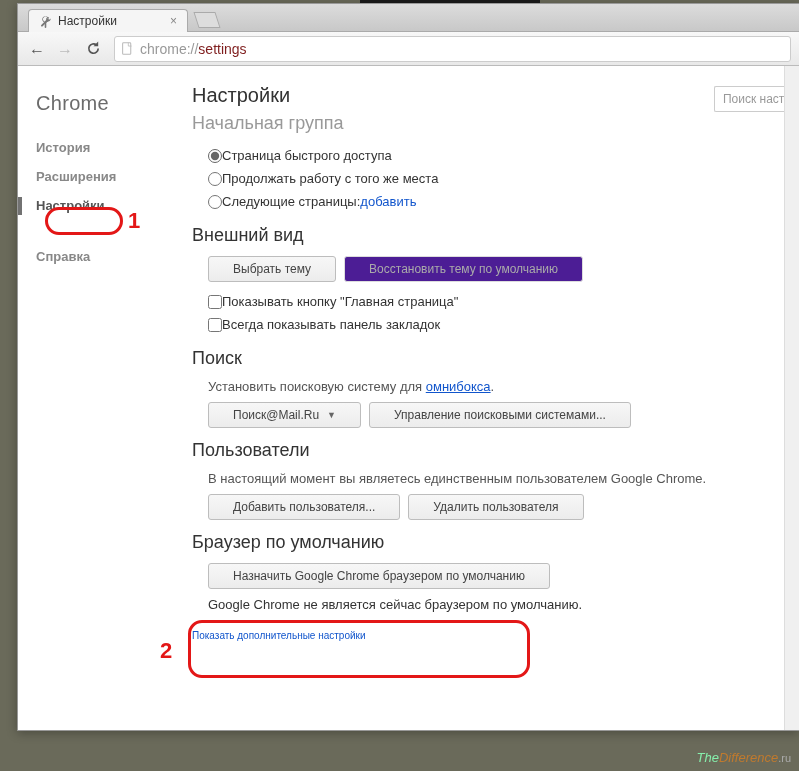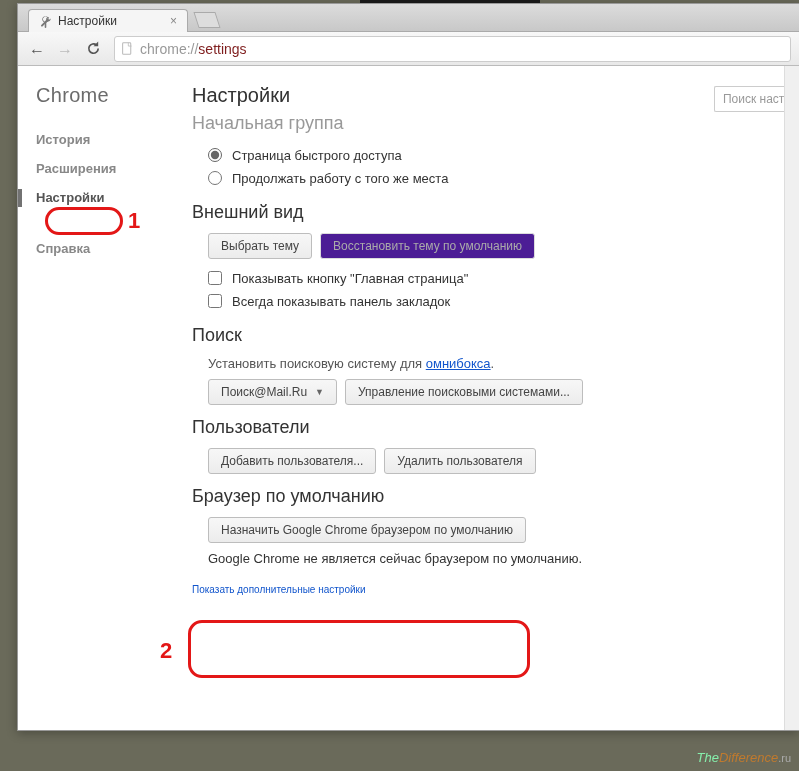--- a/index.html
+++ b/index.html
@@ -13,37 +13,37 @@
 .new-tab { width: 22px; height: 16px; background: #ddd; border: 1px solid #aaa; margin-left: 8px; transform: skewX(18deg); margin-bottom: 3px; }
 .nav-bar { height: 34px; background: linear-gradient(#f8f8f8, #e8e8e8); border-bottom: 1px solid #bbb; display: flex; align-items: center; padding: 0 8px; gap: 6px; }
 .nav-btn { width: 22px; height: 22px; display: flex; align-items: center; justify-content: center; color: #555; }
 .nav-btn.disabled { color: #bbb; }
 .nav-arrow { font-size: 16px; line-height: 1; }
 .reload svg { width: 15px; height: 15px; }
 .omnibox { flex: 1; height: 26px; background: #fff; border: 1px solid #ccc; border-radius: 3px; display: flex; align-items: center; padding: 0 6px; gap: 6px; font-size: 14px; color: #333; margin-left: 4px; }
 .omnibox .scheme { color: #999; }
 .omnibox .path { color: #7f1d1d; }
 .content { display: flex; height: calc(100% - 62px); }
-.sidebar { width: 150px; padding: 18px 0 0 18px; }
+.sidebar { width: 150px; padding: 26px 0 0 18px; }
 .sidebar-title { font-size: 20px; color: #6b6b6b; font-weight: normal; margin-bottom: 18px; letter-spacing: 0.3px; }
 .side-items { list-style: none; }
 .side-item { color: #888; padding: 7px 0; font-size: 13px; cursor: pointer; position: relative; font-weight: bold; }
 .side-item.active { color: #555; }
 .active-marker { position: absolute; left: -18px; top: 6px; width: 4px; height: 18px; background: #727272; }
 .main { flex: 1; padding: 18px 0 20px 24px; overflow: hidden; }
 .page-title { font-size: 20px; color: #333; font-weight: normal; margin-bottom: 6px; }
 .page-title-row { display: flex; align-items: center; }
 .search-settings { margin-left: auto; border: 1px solid #ccc; border-right: none; padding: 5px 8px; font-size: 12px; color: #999; background: #fff; border-radius: 2px 0 0 2px; }
 .section { margin-top: 12px; }
 .section-title { font-size: 18px; font-weight: normal; color: #333; margin-bottom: 10px; }
-.option-row { display: flex; gap: 10px; padding: 4px 0 4px 16px; font-size: 13px; color: #333; }
+.option-row { display: flex; align-items: center; padding: 4px 0 4px 16px; font-size: 13px; color: #333; }
 input[type=radio], input[type=checkbox] { width: 14px; height: 14px; accent-color: #666; }
 .link { color: #1155cc; cursor: pointer; }
 .link.underline { text-decoration: underline; }
-.btn { display: inline-block; border: 1px solid #bdbdbd; background: linear-gradient(#f7f7f7, #ececec); color: #444; padding: 5px 12px; font-size: 12px; border-radius: 3px; cursor: pointer; }
+.btn { display: inline-block; border: 1px solid #bdbdbd; background: linear-gradient(#f7f7f7, #ececec); color: #444; padding: 5px 24px; font-size: 12px; border-radius: 3px; cursor: pointer; }
 .btn.disabled { color: #aaa; background: #4c1d95; border-color: #ddd; }
 .btn-row { display: flex; gap: 8px; padding-left: 16px; margin-top: 8px; margin-bottom: 8px; flex-wrap: wrap; }
 .select-btn { display: inline-flex; align-items: center; gap: 8px; }
 .select-btn .caret { font-size: 9px; color: #666; }
 .desc-text { font-size: 13px; color: #555; padding-left: 16px; margin: 6px 0; }
 .hint-text { font-size: 13px; color: #333; padding-left: 16px; margin-top: 6px; }
 .footer-link { color: #1155cc; font-size: 10px; padding-left: 0; margin-top: 18px; display: inline-block; cursor: pointer; }
 .annot { position: absolute; border: 3px solid #e31717; border-radius: 14px; pointer-events: none; }
 .annot-label { position: absolute; color: #e31717; font-weight: bold; font-size: 22px; font-family: Arial, sans-serif; }
 .wrench { width: 13px; height: 13px; }
@@ -120,20 +120,25 @@
       <div class="section" style="margin-top:0">
         <div class="section-title" style="color:#999;text-decoration:line-through;text-decoration-color:transparent">Начальная группа</div>
         <label class="option-row">
           <input type="radio" name="startup" checked="" style="">
           <span>Страница быстрого доступа</span>
         </label>
         <label class="option-row">
           <input type="radio" name="startup" style="">
           <span>Продолжать работу с того же места</span>
         </label>
+        <label class="option-row">
+          <input type="radio" name="startup" style="">
+          <span>Следующие страницы:</span>
+          <span class="link">добавить</span>
+        </label>
       </div>
 
       <div class="section">
         <div class="section-title">Внешний вид</div>
         <div class="btn-row">
           <span class="btn">Выбрать тему</span>
           <span class="btn disabled">Восстановить тему по умолчанию</span>
         </div>
         <label class="option-row">
           <input type="checkbox" style="">
@@ -154,20 +159,21 @@
           <span class="btn select-btn">
             <span>Поиск@Mail.Ru</span>
             <span class="caret">▼</span>
           </span>
           <span class="btn">Управление поисковыми системами...</span>
         </div>
       </div>
 
       <div class="section">
         <div class="section-title">Пользователи</div>
+        <div class="desc-text">В настоящий момент вы являетесь единственным пользователем Google Chrome.</div>
         <div class="btn-row">
           <span class="btn">Добавить пользователя...</span>
           <span class="btn">Удалить пользователя</span>
         </div>
       </div>
 
       <div class="section">
         <div class="section-title">Браузер по умолчанию</div>
         <div class="btn-row" style="margin-top:4px">
           <span class="btn">Назначить Google Chrome браузером по умолчанию</span>

